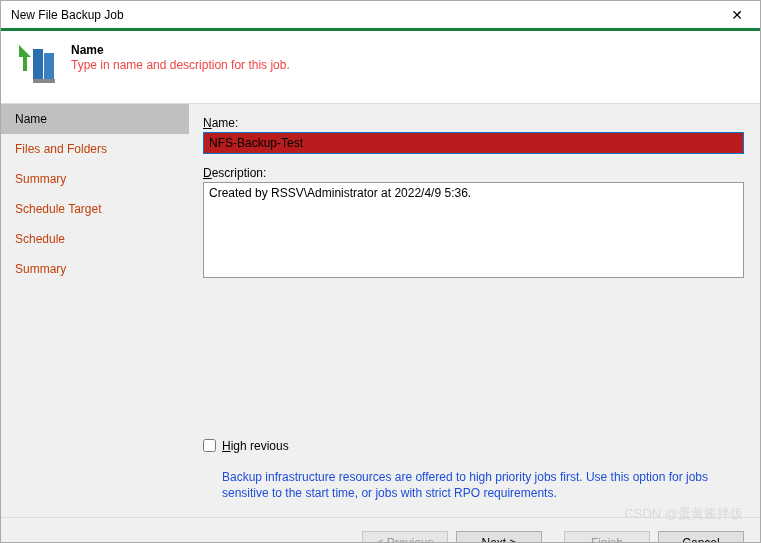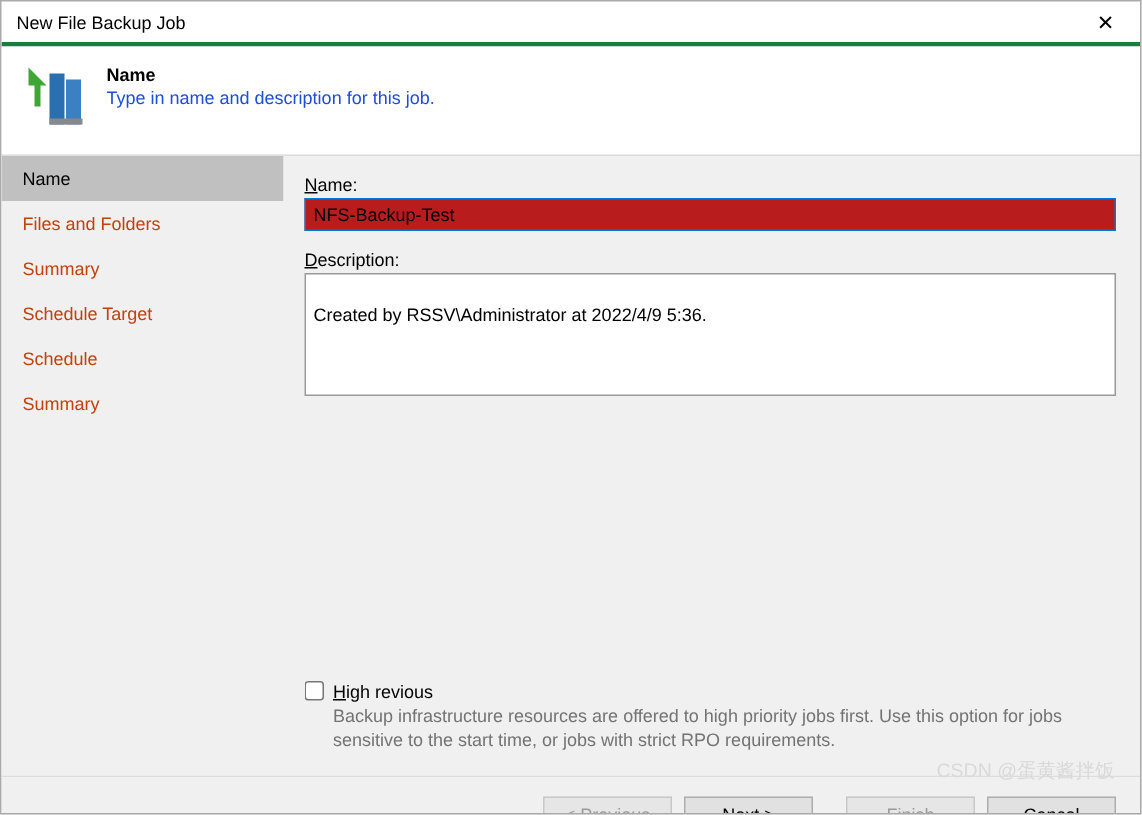--- a/index.html
+++ b/index.html
@@ -4,35 +4,35 @@
   <style>
     * { box-sizing: border-box; margin: 0; padding: 0; }
     body { font-family: "Segoe UI", Tahoma, sans-serif; font-size: 12px; background: #fff; width: 761px; height: 543px; overflow: hidden; border: 1px solid #aaa; }
     .titlebar { height: 30px; display: flex; align-items: center; padding: 0 0 0 10px; border-bottom: 3px solid #15803d; }
     .titlebar-text { flex: 1; font-size: 12px; color: #000; }
     .close-btn { width: 46px; height: 30px; display: flex; align-items: center; justify-content: center; cursor: pointer; font-size: 14px; color: #000; }
     .header { display: flex; padding: 10px 12px 14px 12px; align-items: flex-start; background: #fff; }
     .header-icon { width: 48px; height: 48px; margin-right: 10px; flex-shrink: 0; }
     .header-text { padding-top: 2px; }
     .header-title { font-weight: bold; font-size: 12px; color: #000; }
-    .header-subtitle { font-size: 12px; color: #1d4ed8; margin-top: 1px; }
+    .header-subtitle { font-size: 12px; color: #ef4444; margin-top: 1px; }
     .body { display: flex; height: 414px; background: #f0f0f0; border-top: 1px solid #ddd; }
     .sidebar { width: 188px; background: #f0f0f0; padding-top: 0; }
     .sidebar-item { padding: 8px 14px; font-size: 12px; color: #c2410c; cursor: pointer; }
     .sidebar-item.active { background: #c0c0c0; color: #000; }
     .content { flex: 1; padding: 12px 16px 10px 14px; display: flex; flex-direction: column; background: #f0f0f0; position: relative; }
     .field-label { font-size: 12px; color: #000; margin-bottom: 2px; }
     .underline { text-decoration: underline; }
     .text-input { width: 100%; height: 22px; border: 1px solid #0078d7; background: #b91c1c; padding: 2px 5px; font-family: inherit; font-size: 12px; outline: none; }
-    .textarea { width: 100%; height: 82px; border: 1px solid #999; background: #fff; padding: 20px 5px; font-family: inherit; font-size: 12px; resize: none; outline: none; margin-bottom: 6px; }
+    .textarea { width: 100%; height: 96px; border: 1px solid #999; background: #fff; padding: 3px 5px; font-family: inherit; font-size: 12px; resize: none; outline: none; margin-bottom: 6px; }
     .field-gap { height: 12px; }
     .priority-block { margin-top: auto; padding-bottom: 6px; }
     .checkbox-row { display: flex; align-items: center; gap: 6px; }
     .checkbox-row input { width: 13px; height: 13px; }
-    .priority-desc { font-size: 12px; color: #737373; margin-left: 19px; margin-top: 1px; line-height: 1.35; }
+    .priority-desc { font-size: 12px; color: #1d4ed8; margin-left: 19px; margin-top: 16px; line-height: 1.35; }
     .footer { height: 50px; display: flex; align-items: center; justify-content: flex-end; padding: 0 16px; gap: 8px; background: #f0f0f0; border-top: 1px solid #ddd; }
     .btn { min-width: 86px; height: 24px; border: 1px solid #adadad; background: #e1e1e1; font-family: inherit; font-size: 12px; color: #000; cursor: pointer; }
     .btn:disabled { color: #9a9a9a; background: #e6e6e6; border-color: #c8c8c8; cursor: default; }
     .btn.gap-left { margin-left: 14px; }
     .watermark { position: absolute; right: 18px; bottom: 20px; color: #d9d9d9; font-size: 13px; pointer-events: none; font-family: sans-serif; }
   </style>
 </head>
 <body>
 
 <div class="titlebar">

